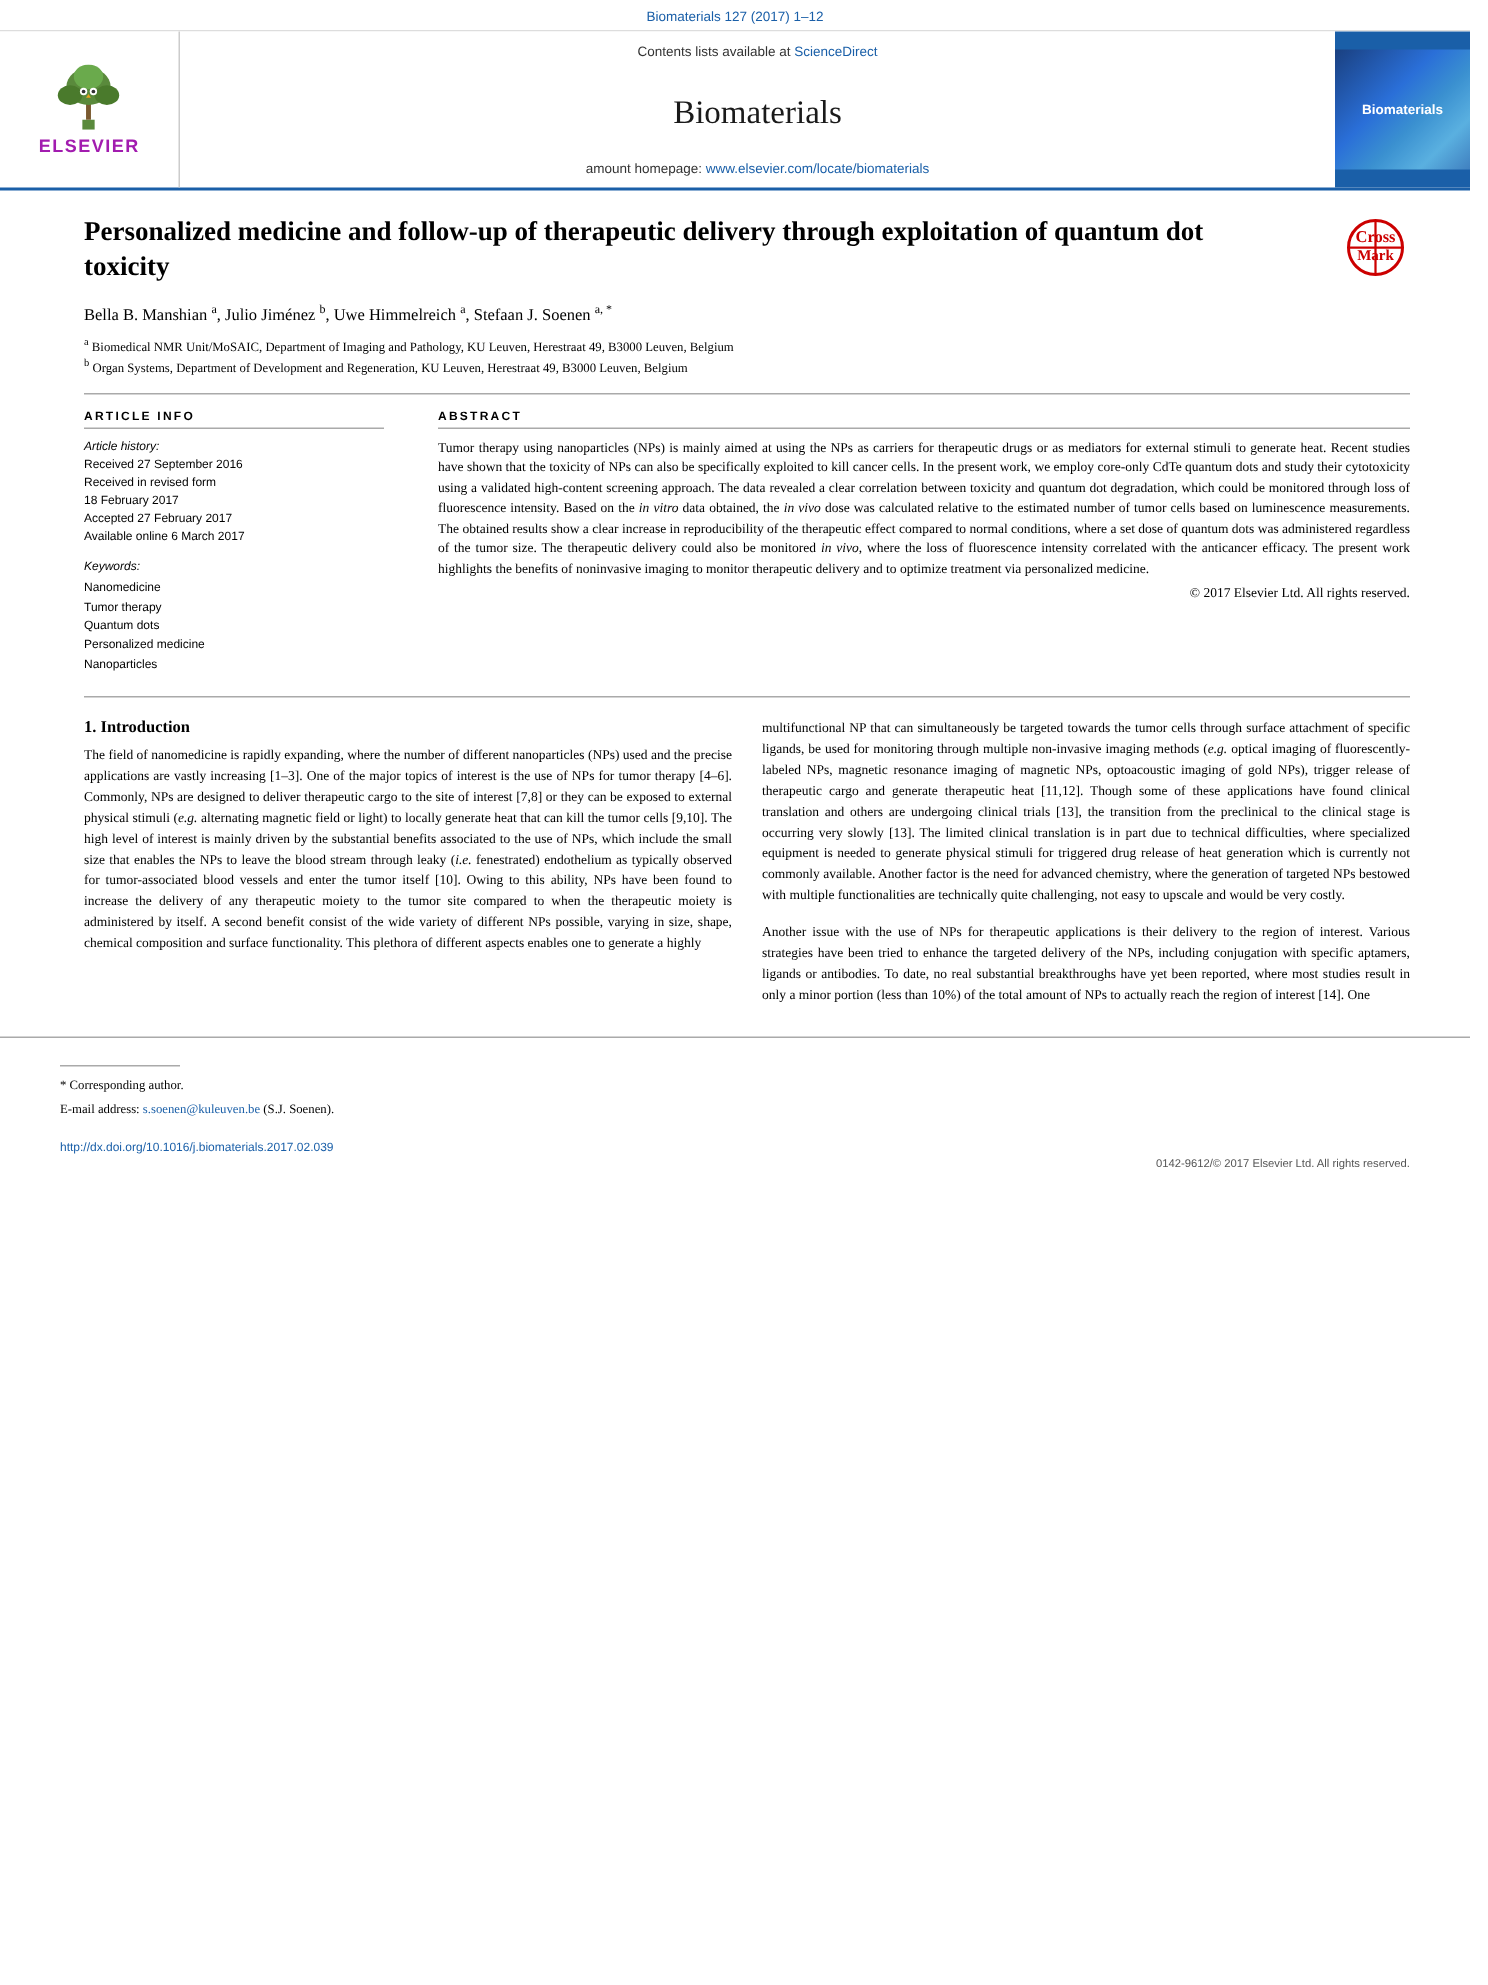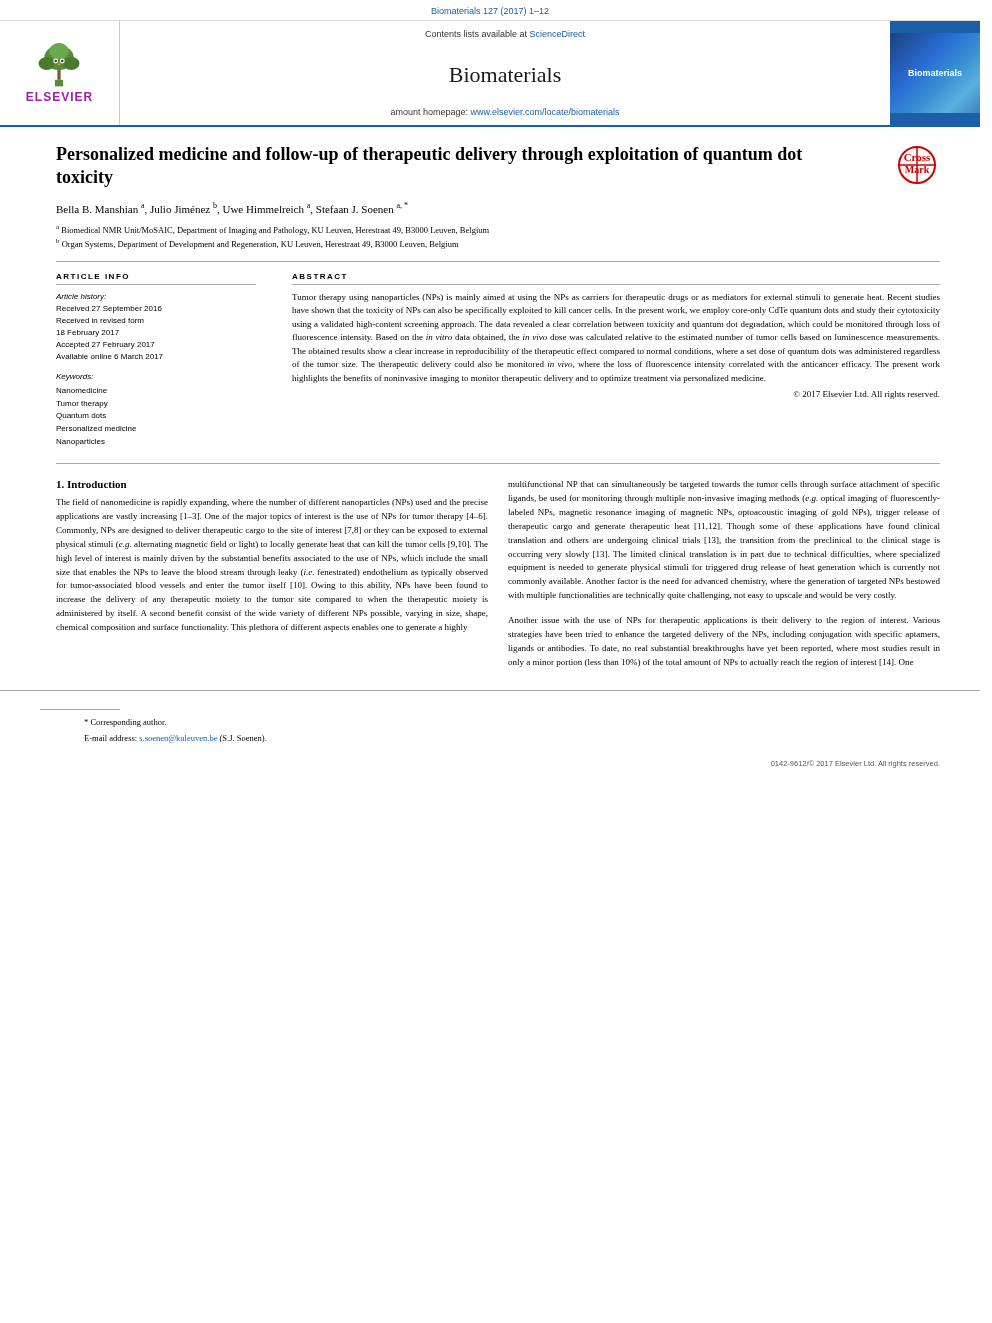--- a/index.html
+++ b/index.html
@@ -265,21 +265,20 @@
     .footer-area {
       padding: 8px 40px 4px 40px;
       border-top: 1px solid #aaa;
     }
     .footer-note {
       font-family: 'Times New Roman', serif;
       font-size: 8.5px;
       color: #000;
       line-height: 1.5;
       margin-bottom: 3px;
-      margin-left: 44px;
     }
     .footer-email {
       color: #1a5fa8;
     }
     .footer-doi {
       font-family: Arial, sans-serif;
       font-size: 8px;
       color: #1a5fa8;
       margin-bottom: 2px;
     }
@@ -439,16 +438,17 @@
     <hr class="footnote-line">
     <div class="footer-note">
       <span>* Corresponding author.</span>
     </div>
     <div class="footer-note">
       <span>E-mail address:</span>
       <span class="footer-email">s.soenen@kuleuven.be</span>
       <span>(S.J. Soenen).</span>
     </div>
     <br>
+    <div class="footer-doi">http://dx.doi.org/10.1016/j.biomaterials.2017.02.039</div>
     <div class="footer-issn">0142-9612/© 2017 Elsevier Ltd. All rights reserved.</div>
   </div>
 
 </div>
 
 </body></html>

